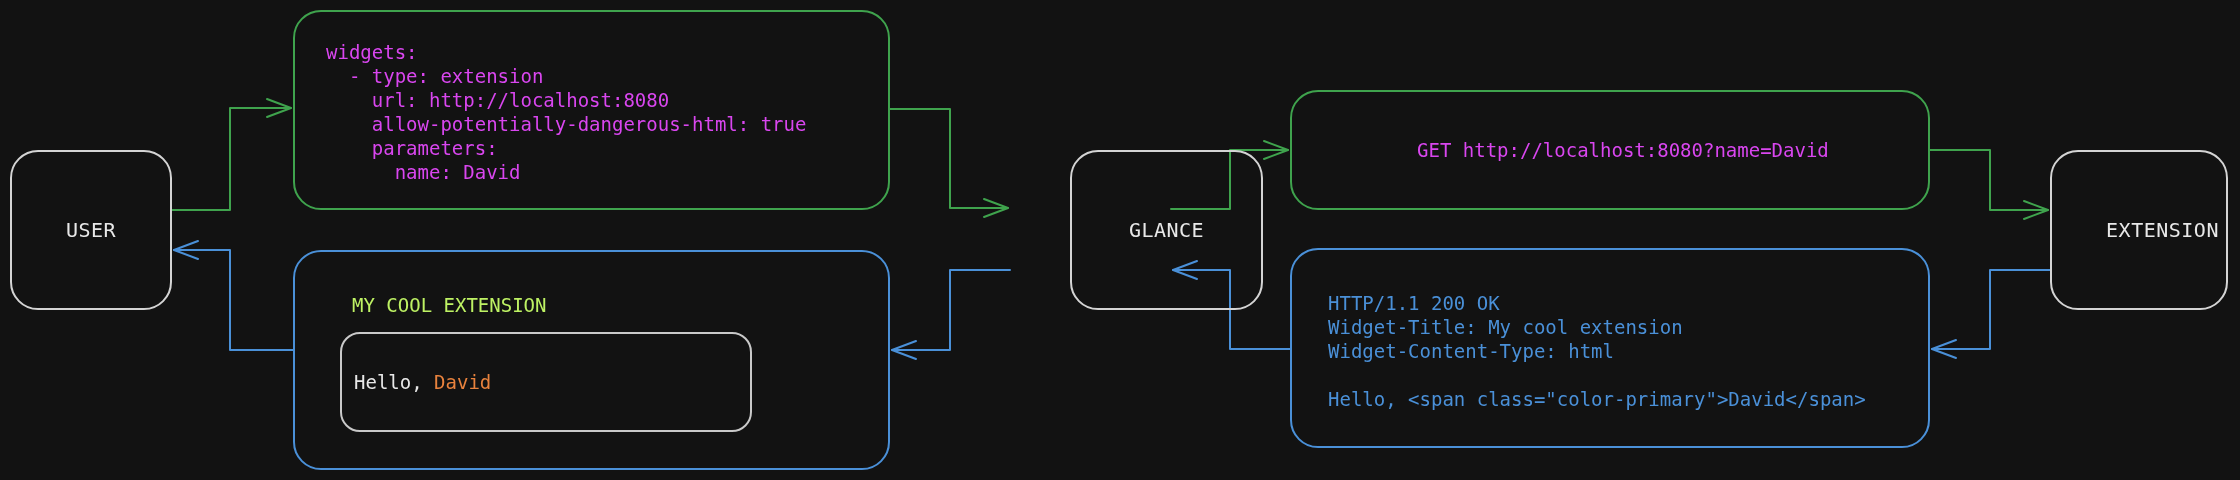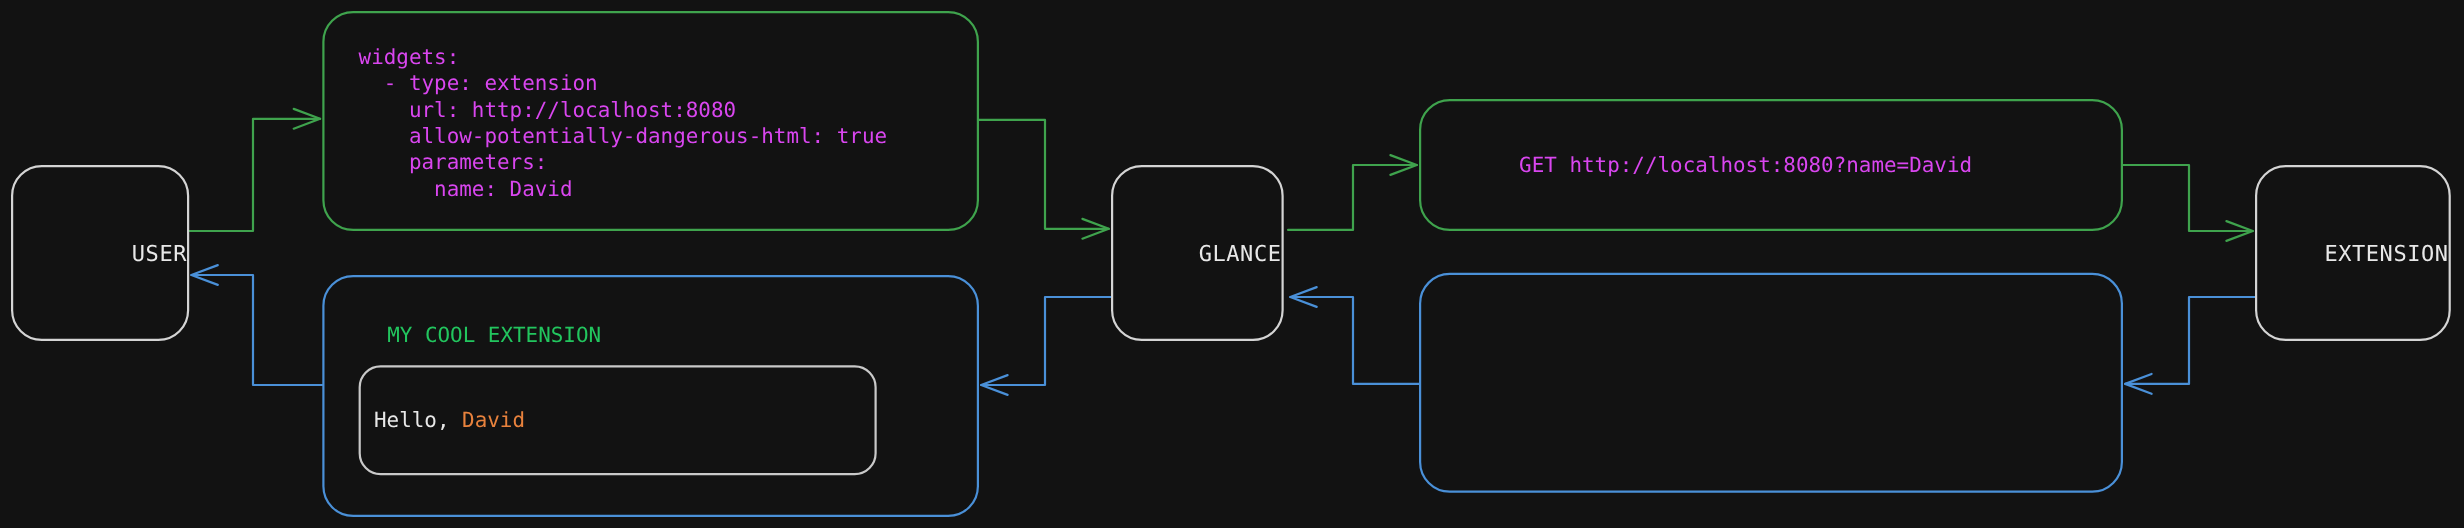--- a/index.html
+++ b/index.html
@@ -6,34 +6,34 @@
   #canvas{
     position:relative;
     width:2240px;height:480px;
     background:#121212;
     font-family:"DejaVu Sans Mono","Liberation Mono",monospace;
     overflow:hidden;
   }
   .box{position:absolute;border-radius:28px;background:transparent;box-sizing:border-box;}
   .node{
     border:2px solid #d4d4d4;
-    display:flex;align-items:center;justify-content:flex-end;
+    display:flex;align-items:center;justify-content:center;
     color:#e8e8e8;font-size:20px;letter-spacing:0.5px;
   }
   .green-box{border:2px solid #3fa34d;}
   .blue-box{border:2px solid #4a90d8;}
   pre.code{
     position:absolute;margin:0;
     font-family:"DejaVu Sans Mono","Liberation Mono",monospace;
     font-size:19px;line-height:24px;white-space:pre;
   }
   .code-green{color:#d946ef;}
   .code-blue{color:#4a90d8;}
   .widget-title{
-    position:absolute;color:#22c55e;font-size:19px;line-height:24px;
+    position:absolute;color:#bef264;font-size:19px;line-height:24px;
   }
   .preview-box{
     position:absolute;border:2px solid #c9c9c9;border-radius:20px;box-sizing:border-box;
   }
   .greeting{
     position:absolute;left:12px;top:50%;transform:translateY(-50%);
     color:#e8e8e8;font-size:19px;line-height:24px;white-space:pre;
   }
   .greeting .name{color:#e8823d;}
   svg.wires{position:absolute;left:0;top:0;pointer-events:none;}
@@ -90,31 +90,36 @@
   <div class="box green-box" style="left:293px;top:10px;width:597px;height:200px;"></div>
   <pre class="code code-green" style="left:326px;top:40px;">widgets:
   - type: extension
     url: http://localhost:8080
     allow-potentially-dangerous-html: true
     parameters:
       name: David</pre>
 
   <div class="box blue-box" style="left:293px;top:250px;width:597px;height:220px;">
     <div class="widget-title" style="left:57px;top:41px;">MY COOL EXTENSION</div>
-    <div class="preview-box" style="left:31px;top:80px;width:471px;height:100px;padding-left:17px;">
+    <div class="preview-box" style="left:45px;top:80px;width:412px;height:100px;padding-left:17px;">
       <div class="greeting"><span>Hello, </span><span class="name">David</span></div>
     </div>
   </div>
 
-  <div class="box node" style="left:1010px;top:150px;width:157px;height:160px;">
+  <div class="box node" style="left:1070px;top:150px;width:193px;height:160px;">
     <span>GLANCE</span>
   </div>
 
   <div class="box green-box" style="left:1290px;top:90px;width:640px;height:120px;"></div>
-  <pre class="code code-green" style="left:1381px;top:138px;">GET http://localhost:8080?name=David</pre>
+  <pre class="code code-green" style="left:1417px;top:138px;">GET http://localhost:8080?name=David</pre>
 
   <div class="box blue-box" style="left:1290px;top:248px;width:640px;height:200px;"></div>
+  <pre class="code code-blue" style="left:1328px;top:291px;">HTTP/1.1 200 OK
+Widget-Title: My cool extension
+Widget-Content-Type: html
+
+Hello, &lt;span class="color-primary"&gt;David&lt;/span&gt;</pre>
 
   <div class="box node" style="left:2050px;top:150px;width:178px;height:160px;padding-left:47px;">
     <span>EXTENSION</span>
   </div>
 
 </div>
 
 </body></html>

